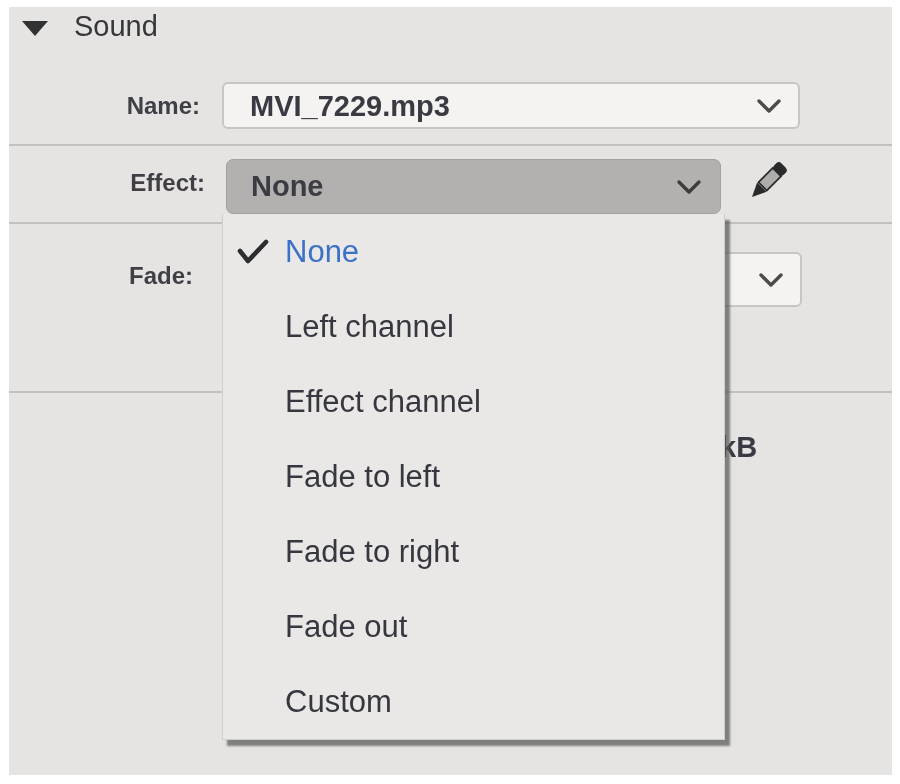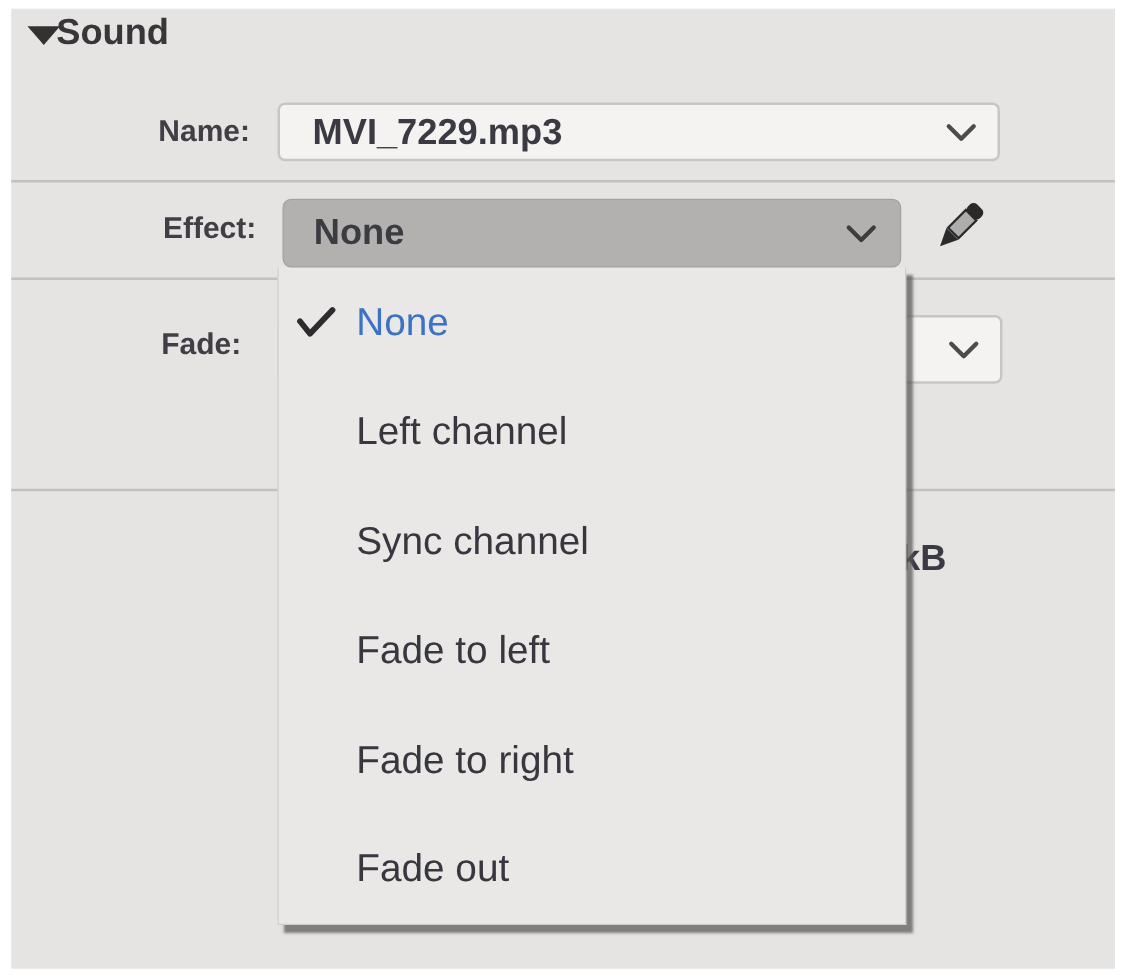--- a/index.html
+++ b/index.html
@@ -13,22 +13,22 @@
   .divider { position:absolute; left:9px; right:8px; height:2px;
              background:#c2c1c0; z-index:1; }
   .divider.d1 { top:144px; }
   .divider.d2 { top:222px; }
   .divider.d3 { top:391px; }
 
   
   .disclosure { position:absolute; left:22px; top:21px; width:0; height:0;
                 border-left:13px solid transparent; border-right:13px solid transparent;
                 border-top:15px solid #333233; z-index:2; cursor:pointer; }
-  .section-title { position:absolute; left:45px; top:10px; font-size:29px;
-                   font-weight:700; color:#373638; z-index:2; }
+  .section-title { position:absolute; left:74px; top:10px; font-size:29px;
+                   font-weight:400; color:#373638; z-index:2; }
 
   .field-label { position:absolute; width:150px; text-align:right; font-size:24px;
                  font-weight:600; color:#413f46; z-index:2; }
   .label-name   { left:50px;  top:92px;  }
   .label-effect { left:55px;  top:169px; }
   .label-sync   { left:43px;  top:262px; }
 
   
   .select-light { position:absolute; background:#f4f3f2; border:2px solid #c7c6c4;
                   border-radius:6px; z-index:2; cursor:pointer; }
@@ -114,24 +114,27 @@
   <div class="menu-item selected">
     <svg class="check" viewBox="0 0 32 26">
       <path d="M3 12 L11 22 L29 3" fill="none" stroke="#2d2c2e" stroke-width="4.6" stroke-linecap="round" stroke-linejoin="round"></path>
     </svg>
     <span class="mi-label" style="color: rgb(59, 114, 199);">None</span>
   </div>
   <div class="menu-item">
     <span class="mi-label">Left channel</span>
   </div>
   <div class="menu-item">
-    <span class="mi-label">Sync channel</span>
+    <span class="mi-label">Effect channel</span>
   </div>
   <div class="menu-item">
     <span class="mi-label">Fade to left</span>
   </div>
   <div class="menu-item">
     <span class="mi-label">Fade to right</span>
   </div>
   <div class="menu-item">
     <span class="mi-label">Fade out</span>
   </div>
+  <div class="menu-item">
+    <span class="mi-label">Custom</span>
+  </div>
 </div>
 
 </body></html>

